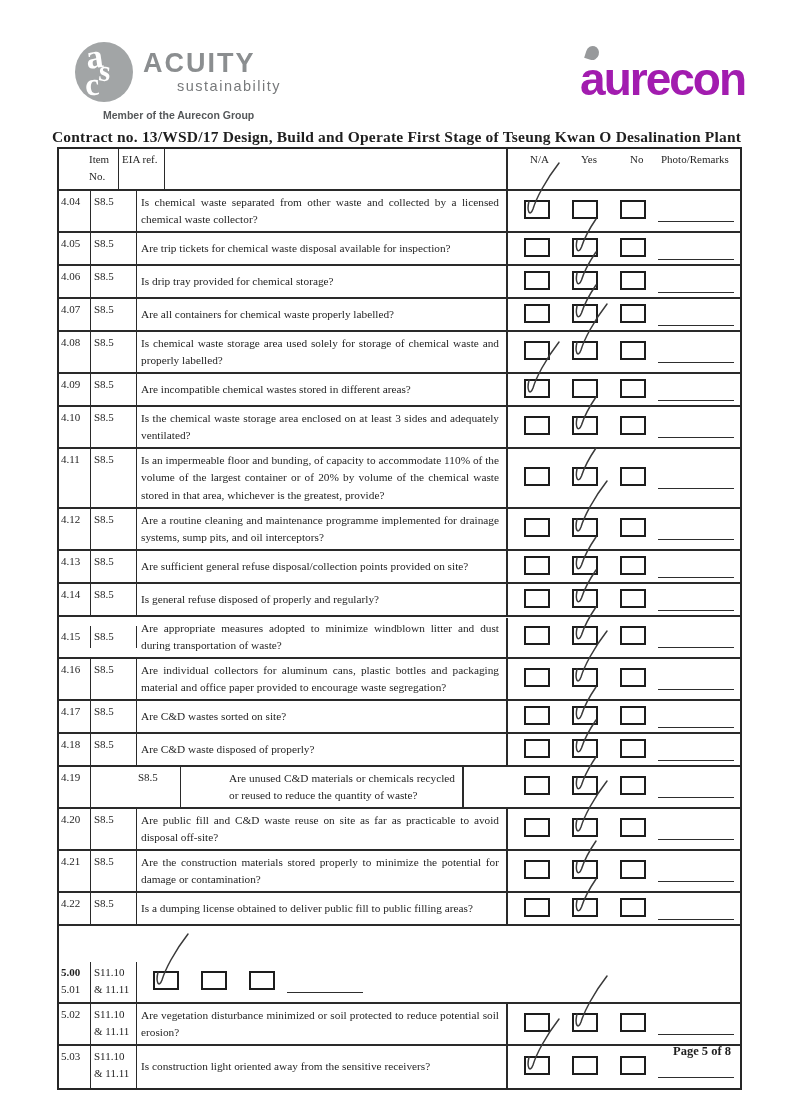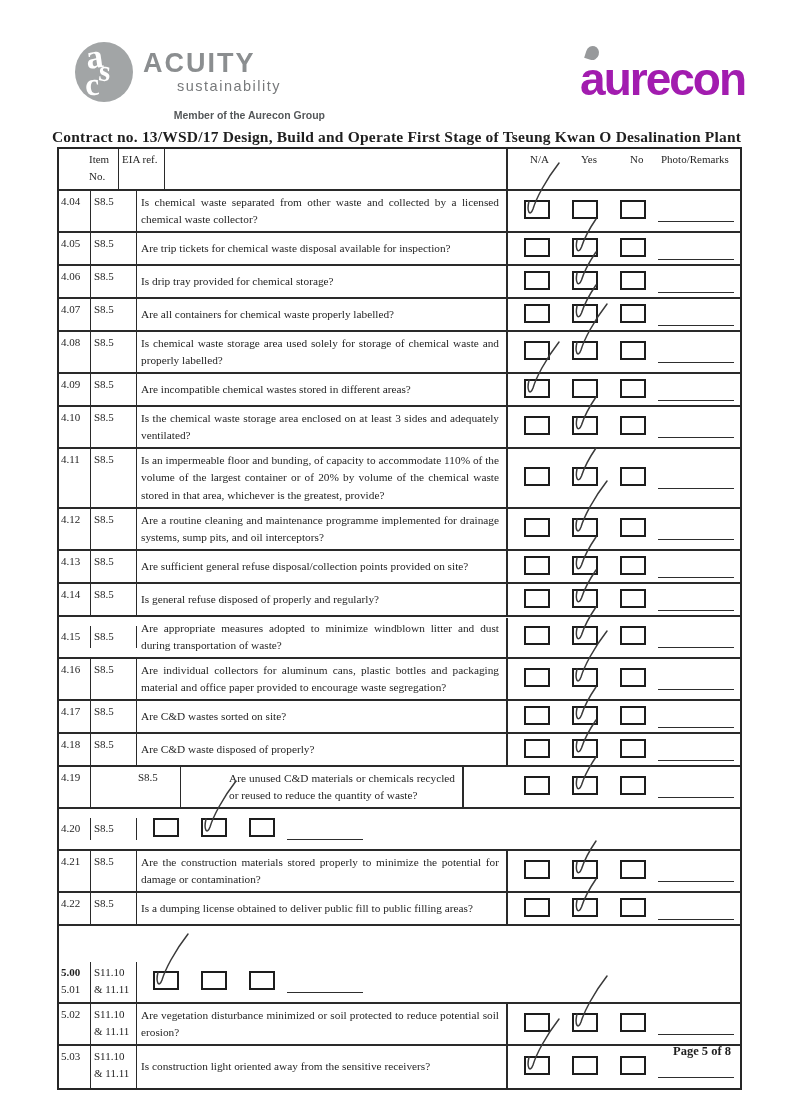--- a/index.html
+++ b/index.html
@@ -24,21 +24,21 @@
   }
   .acuity-circle span{position:absolute;color:#ffffff;font-family:"Liberation Serif",serif;font-weight:bold;line-height:1;}
   .glyph-a{font-size:34px;left:11px;top:-2px;transform:rotate(-8deg);}
   .glyph-s{font-size:30px;left:24px;top:14px;transform:rotate(6deg);}
   .glyph-c{font-size:32px;left:10px;top:26px;transform:rotate(-4deg);}
   .acuity-words{margin-left:10px;padding-top:8px;font-family:"Liberation Sans",sans-serif;}
   .acuity-name{font-size:27px;font-weight:bold;color:#8b8e90;letter-spacing:2px;line-height:1;}
   .acuity-tag{font-size:14.5px;color:#77797b;letter-spacing:1.5px;margin-top:2px;margin-left:34px;line-height:1;}
   .acuity-member{
     font-family:"Liberation Sans",sans-serif;font-size:10.5px;font-weight:bold;
-    color:#55585a;margin-top:7px;margin-left:28px;text-align:right;
+    color:#55585a;margin-top:7px;margin-left:28px;
   }
   .aurecon{position:absolute;right:0;top:14px;text-align:right;}
   .aurecon-word{
     font-family:"Liberation Sans",sans-serif;font-weight:bold;
     font-size:46px;line-height:1;color:#a21caf;letter-spacing:-2px;position:relative;display:inline-block;
   }
   .aurecon-leaf{
     position:absolute;left:6px;top:-10px;width:13px;height:14px;
     background:#97999b;border-radius:60% 60% 60% 0;transform:rotate(18deg);
   }
@@ -545,28 +545,32 @@
       <span class="box box-yes"></span>
       <span class="box box-no"></span>
       <span class="remark-line"></span>
     <span class="tick t-yes">
               <svg width="44" height="58" viewBox="0 0 44 58">
                 <path d="M11 39 C9 49, 12.5 53.5, 15.5 46 C18 38, 22.5 29, 30 18" fill="none" stroke="#3a3a3a" stroke-width="1.5" stroke-linecap="round"></path>
               </svg>
             </span>
           </div>
   </div>
-        <div class="trow" style="min-height: 42px; align-items: center;">
+        <div class="trow" style="min-height: 42px;">
     <div class="c-item">
       <span class="item1">4.20</span>
       
     </div>
     <div class="c-ref">
       <span>S8.5</span>
       
+    </div>
+    <div class="c-q">
+
+      <span class="qtext">Are public fill and C&amp;D waste reuse on site as far as practicable to avoid disposal off-site?</span>
     </div>
     <div class="c-checks">
       <span class="box box-na"></span>
       <span class="box box-yes"></span>
       <span class="box box-no"></span>
       <span class="remark-line"></span>
     <span class="tick t-yes">
               <svg width="44" height="58" viewBox="0 0 44 58">
                 <path d="M11 38 C8.5 49, 12 54, 15 46 C18 36, 27 18, 41 0" fill="none" stroke="#3a3a3a" stroke-width="1.5" stroke-linecap="round"></path>
               </svg>

